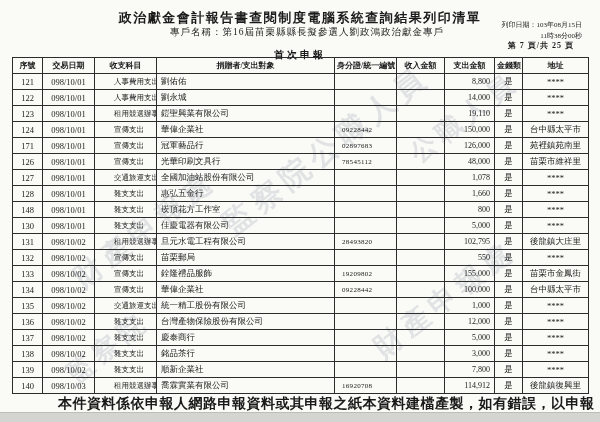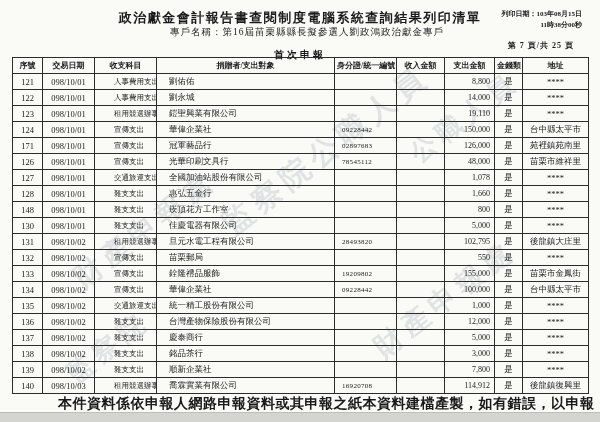--- a/index.html
+++ b/index.html
@@ -11,32 +11,32 @@
   }
   .page{position:absolute;left:0;top:0;width:600px;height:414px;background:#fafaf7;}
   .scan-edge{position:absolute;left:0;bottom:0;width:600px;height:9px;background:#d4d4d1;border-top:1px solid #bdbdba;}
 
   .title{position:absolute;top:9px;left:0;width:100%;text-align:center;
          font-size:13px;font-weight:bold;letter-spacing:1.5px;}
   .subtitle{position:absolute;top:26px;left:0;width:100%;text-align:center;
             font-size:9.5px;font-weight:normal;letter-spacing:1px;margin-left:7px;}
   .report-type{position:absolute;top:48px;left:0;width:100%;text-align:center;
                font-size:10px;font-weight:bold;letter-spacing:3px;}
-  .print-info{position:absolute;top:9px;right:18px;text-align:right;
-              font-size:7px;font-weight:bold;line-height:1.55;}
+  .print-info{position:absolute;top:20px;right:18px;text-align:right;
+              font-size:7px;font-weight:normal;line-height:1.55;}
   .page-info{position:absolute;top:40px;right:26px;font-size:8px;font-weight:bold;letter-spacing:1px;}
 
   table.rpt{position:absolute;left:12px;top:57px;width:576px;
             border-collapse:collapse;table-layout:fixed;}
   .rpt th,.rpt td{border:1px solid #2c2c2c;height:15px;padding:0 2px;
                   overflow:hidden;white-space:nowrap;font-weight:normal;}
   .rpt th{font-size:8px;font-weight:bold;text-align:center;}
   .rpt td{font-size:8.5px;}
   .rpt td.c{text-align:center;}
-  .rpt td.l{text-align:left;padding-left:12px;}
+  .rpt td.l{text-align:left;padding-left:4px;}
   .rpt td.r{text-align:right;padding-right:4px;}
   .rpt td.cat{font-size:7.5px;padding-left:19px;}
   .rpt td.idnum{font-size:7px;padding-left:7px;letter-spacing:.3px;}
   .rpt td.num{font-size:8px;}
 
   .footer-note{position:absolute;left:58px;top:395px;font-size:14px;font-weight:bold;letter-spacing:.5px;}
 
   .wm{position:absolute;font-weight:bold;color:rgba(85,92,118,.15);
       transform:rotate(-38deg);pointer-events:none;letter-spacing:6px;white-space:nowrap;}
   .wm1{left:200px;top:130px;font-size:30px;}

